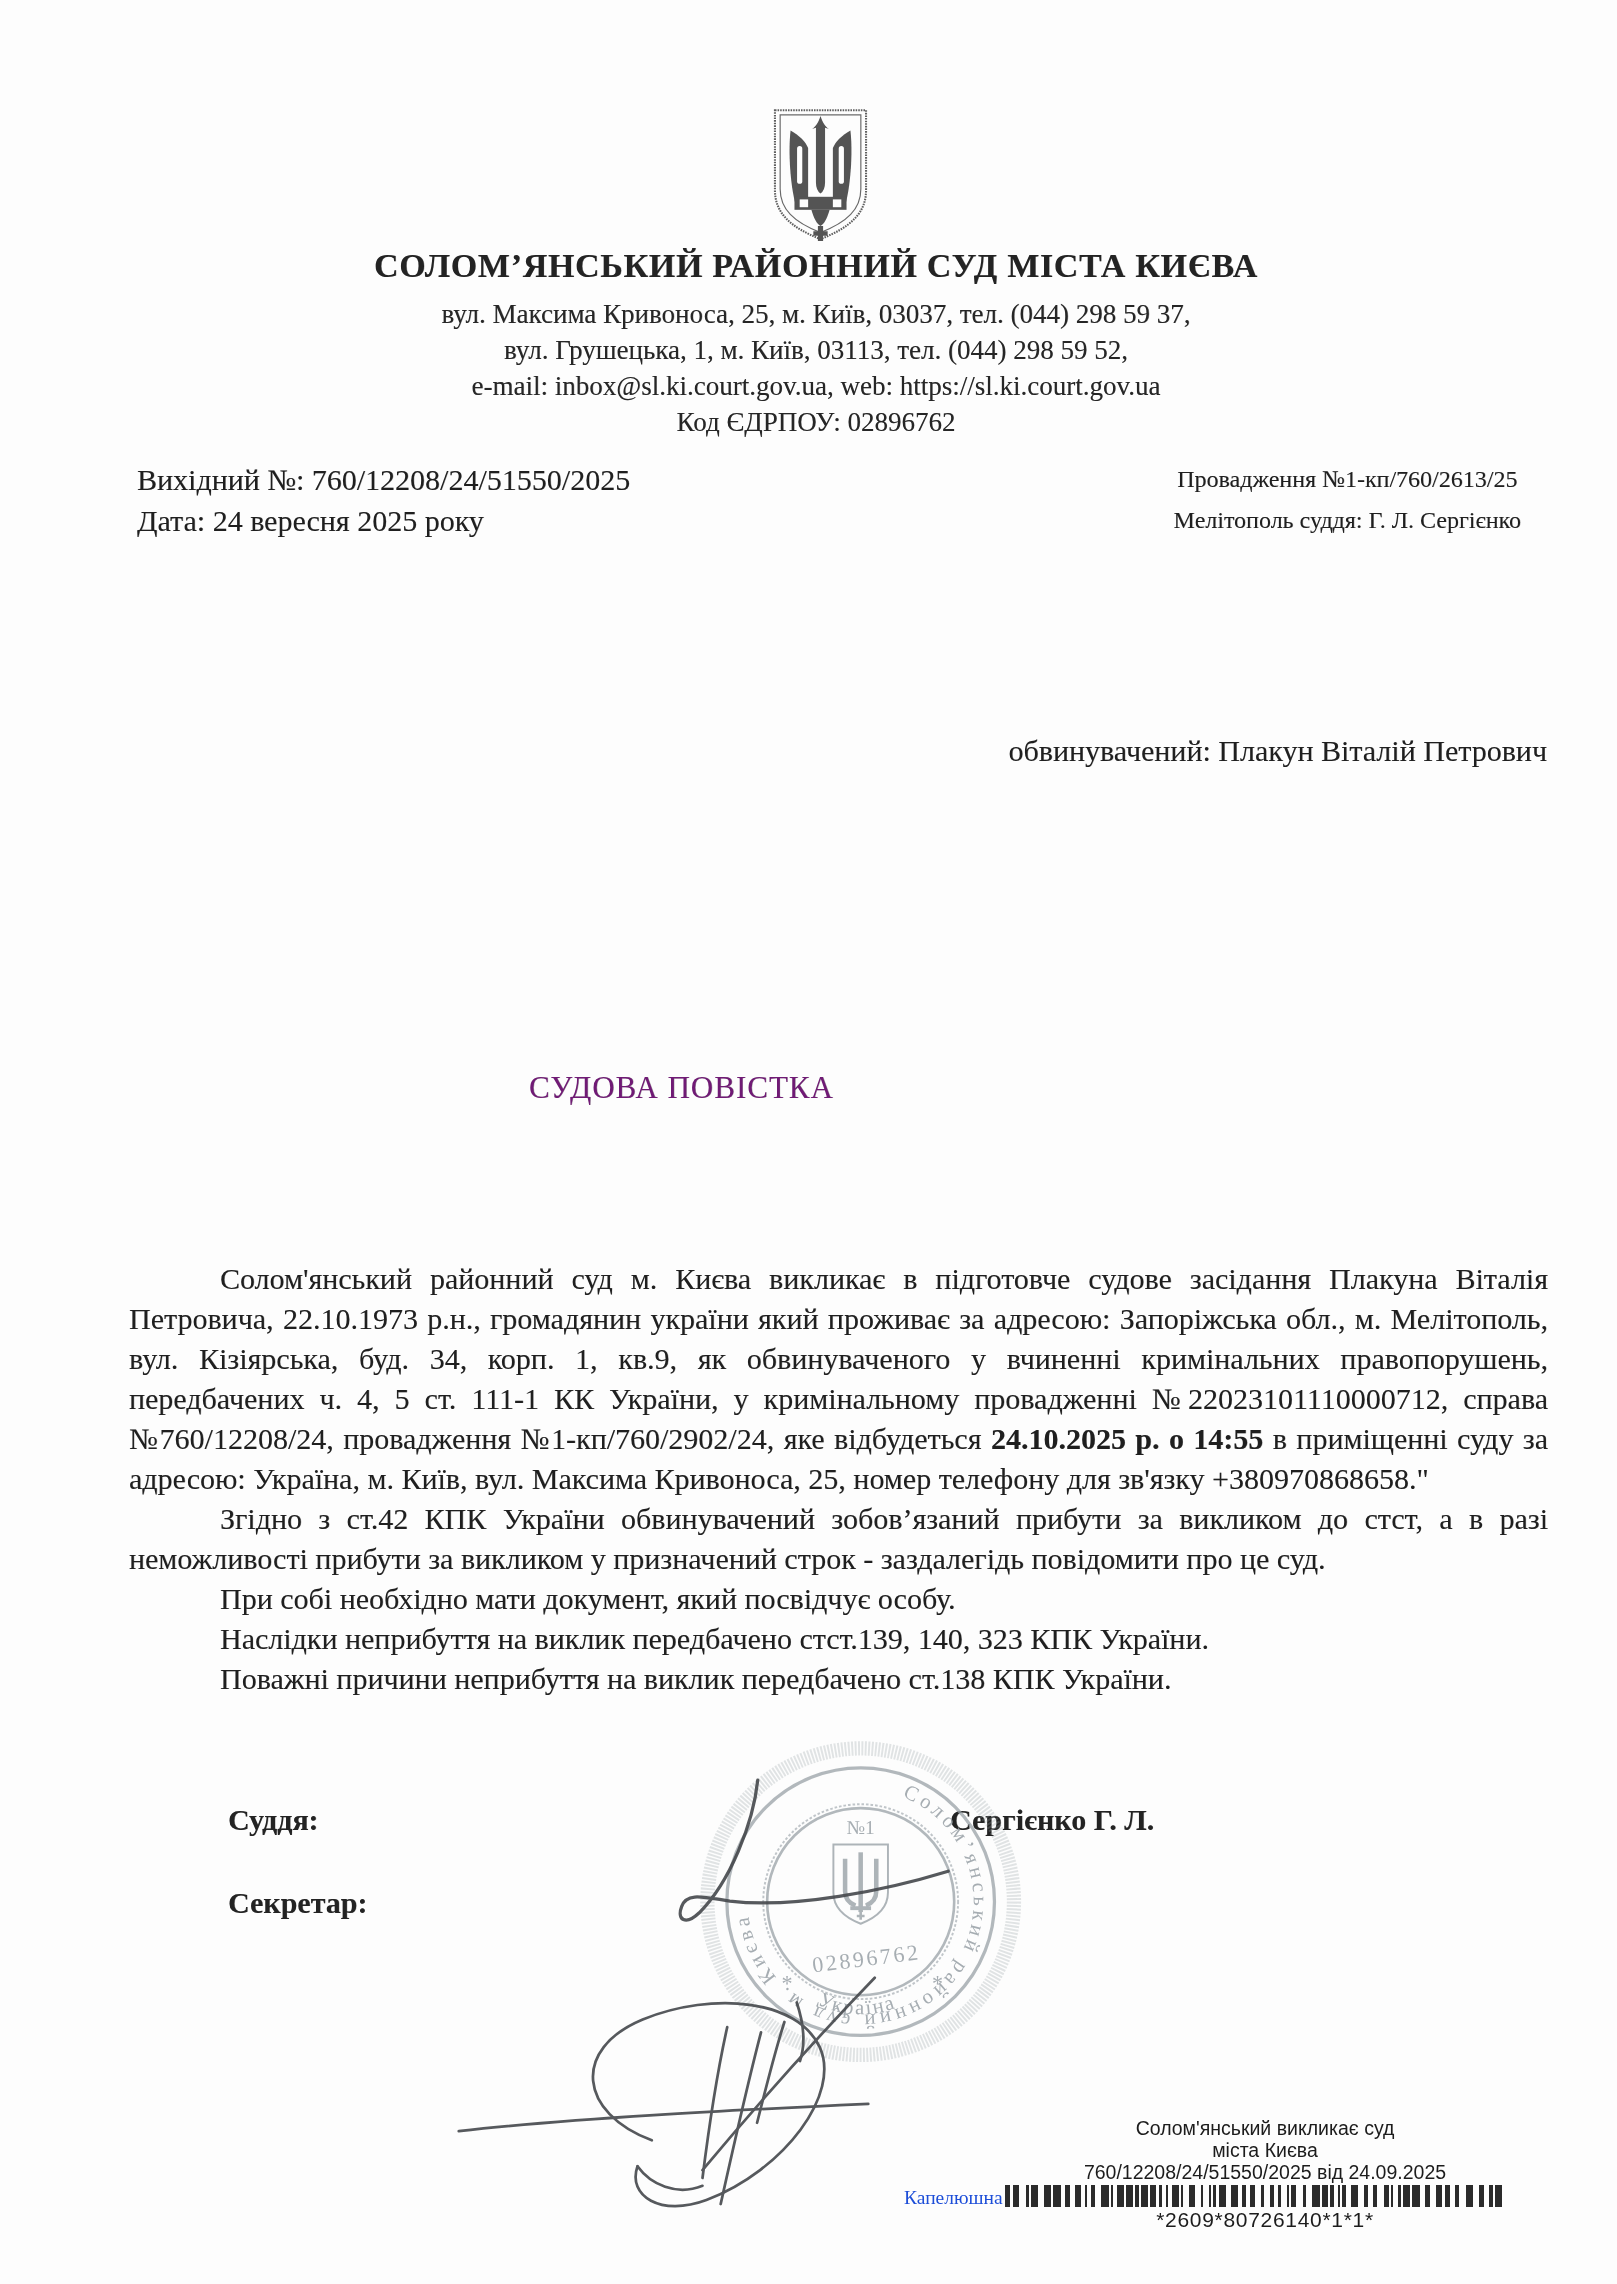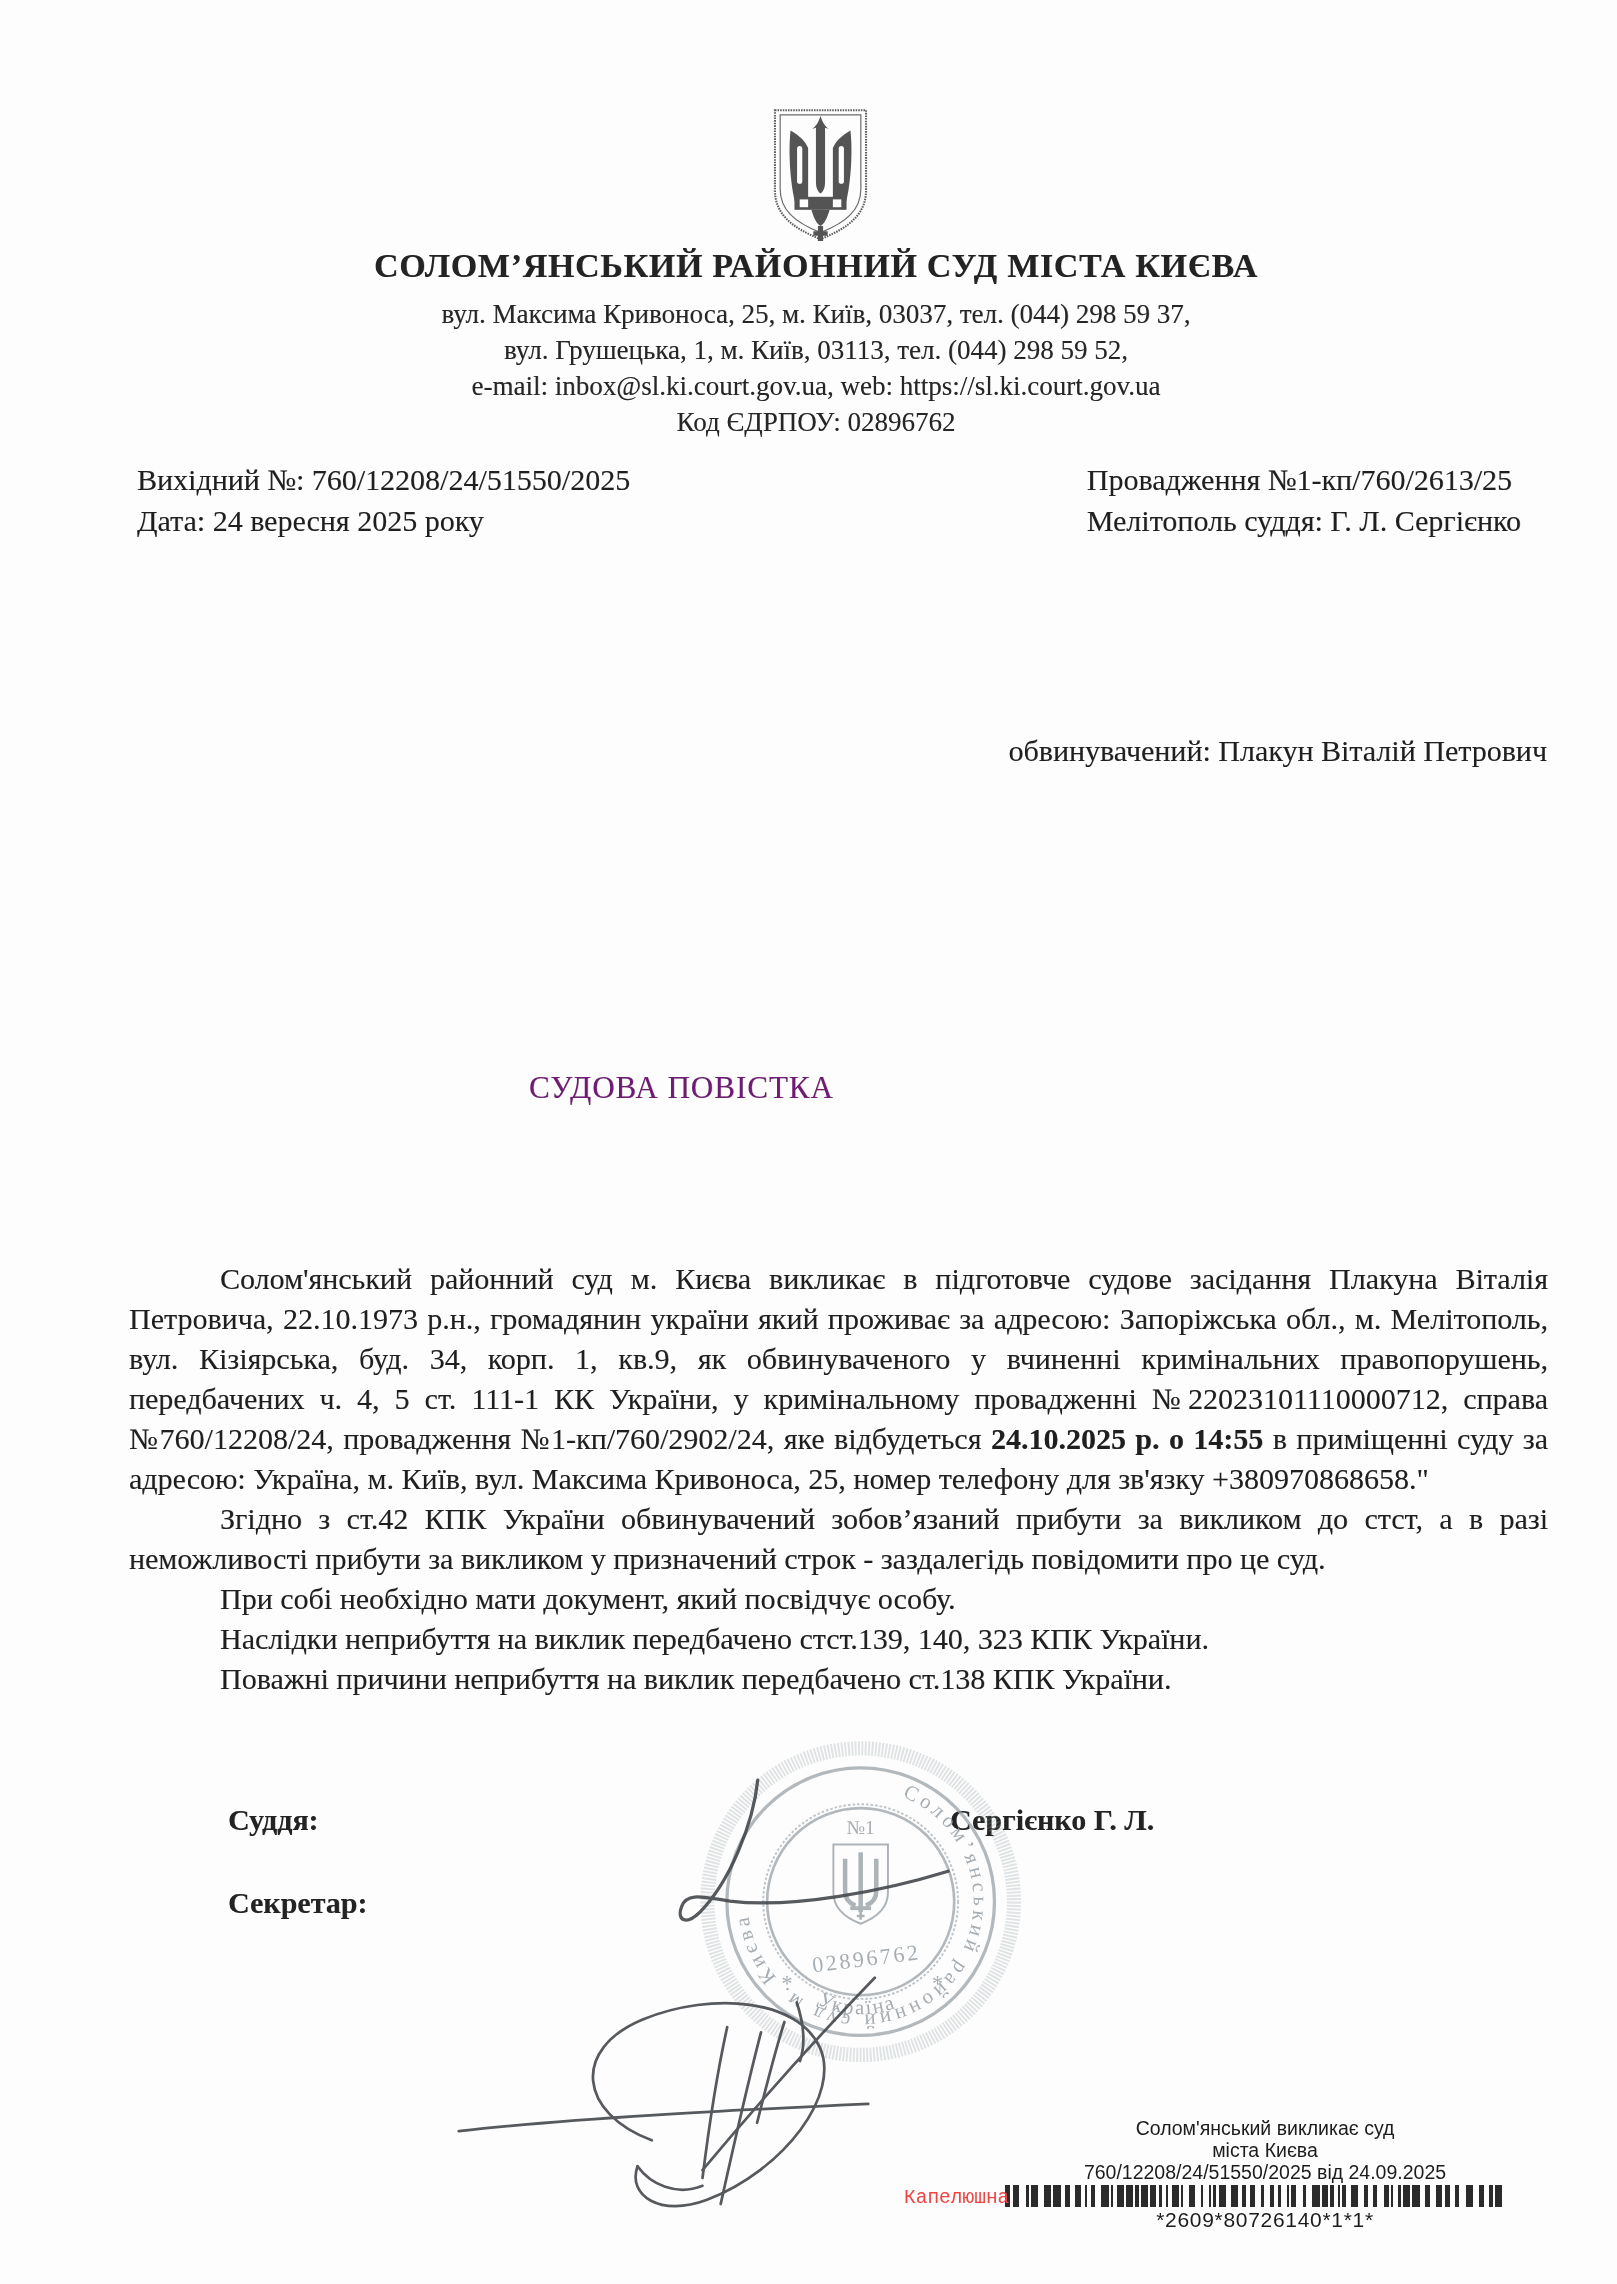--- a/index.html
+++ b/index.html
@@ -20,21 +20,21 @@
     position:absolute; top:247px; left:0; width:1632px;
     text-align:center; font-size:34px; font-weight:bold; letter-spacing:0.7px;
     color:#232323;
   }
   .addr-block { position:absolute; top:296px; left:0; width:1632px; text-align:center; }
   .addr-line { font-size:27px; line-height:36px; color:#262626; }
 
   
   .ref-row { position:absolute; top:459px; left:137px; right:96px; display:flex; justify-content:space-between; }
   .ref-left  { text-align:left;  font-size:30px; line-height:41px; }
-  .ref-right { text-align:left; font-size:30px; line-height:41px; }
+  .ref-right { text-align:center; font-size:24px; line-height:41px; }
 
   .accused { position:absolute; top:734px; right:70px; font-size:30px;margin-left:48px; }
 
   .doc-title {
     position:absolute; top:1070px; left:529px;
     font-size:31px; letter-spacing:1px; color:#701a75;
   }
 
   
   .body-text {
@@ -58,21 +58,21 @@
     position:absolute; left:1005px; top:2117px; width:520px;
     font-family:"Liberation Sans", sans-serif; font-size:19.5px; line-height:22px;
     text-align:center; color:#1c1c1c;
   }
   .barcode-row { position:relative; margin-top:2px; height:21.5px; }
   .barcode { display:flex; align-items:stretch; height:21.5px; width:100%; overflow:hidden; }
   .barcode .bar { background:#2b2b2b; height:21.5px; flex:0 0 auto; }
   .barcode .gap { background:transparent; height:21.5px; flex:0 0 auto; }
   .secretary-name {
     position:absolute; left:-101px; top:2px; font-size:19.5px;
-    font-family:Liberation Mono, monospace; color:#ef4444; white-space:nowrap;
+    font-family:Liberation Serif, serif; color:#1d4ed8; white-space:nowrap;
   }
   .code-line { margin-top:2.6px; font-size:21px; letter-spacing:0.7px; }
 </style>
 </head>
 <body>
 
 <div class="page">
 
   <svg class="crest" viewBox="0 0 152 209">
     <g opacity="0.88">

